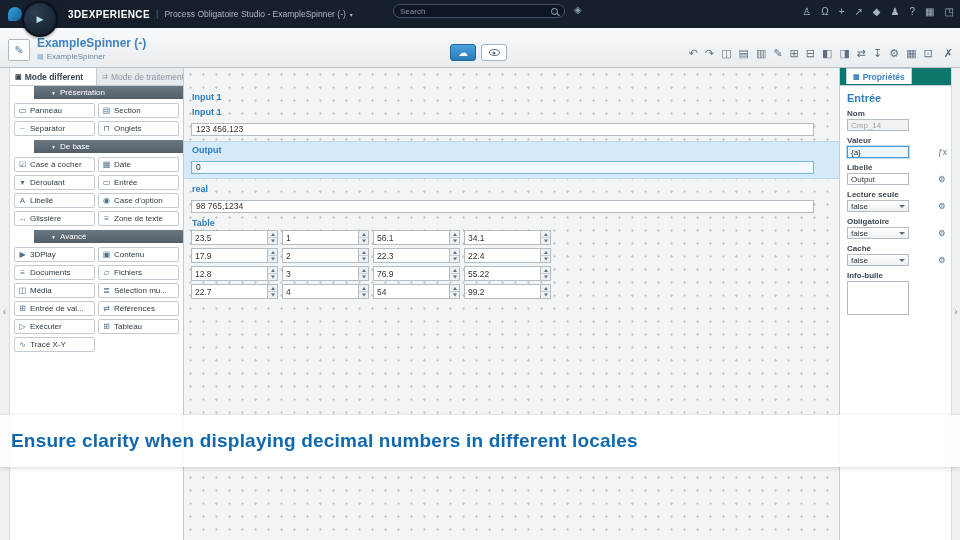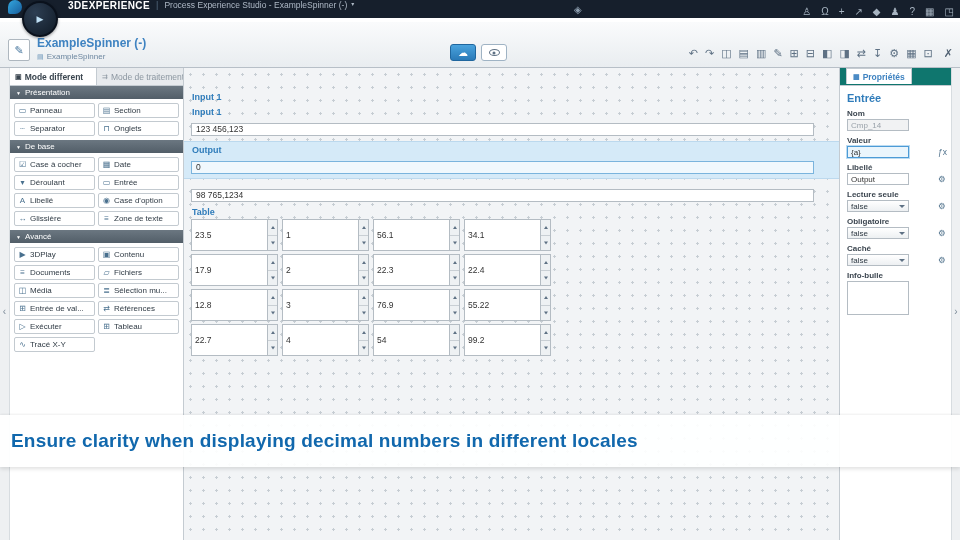--- a/index.html
+++ b/index.html
@@ -1,21 +1,21 @@
 <!DOCTYPE html>
 <html><head>
 <meta charset="utf-8">
 <style>
   * { box-sizing: border-box; margin: 0; padding: 0; }
   html,body { width: 960px; height: 540px; overflow: hidden; }
   body { font-family: "Liberation Sans", sans-serif; background: #fff; position: relative; }
 
   
-  .topbar { position: absolute; left:0; top:0; width:960px; height:18px; background:#161f2c;
-            display:flex; padding:0 8px; color:#dde5ec; z-index:40; }
+  .topbar { position: absolute; left:0; top:0; width:960px; height:28px; background:#161f2c;
+            display:flex; align-items:center; padding:0 8px; color:#dde5ec; z-index:40; }
   .logo { width:14px; height:14px; border-radius:50% 50% 50% 2px; flex:none;
           background:linear-gradient(135deg,#34a7df,#175d9c); }
   .brand { margin-left:46px; font-size:10px; font-weight:bold; letter-spacing:.4px; color:#ffffff; }
   .tpipe { margin:0 6px; color:#55янки; color:#56masse; color:#566b80; font-size:9px; }
   .apptitle { font-size:8.5px; color:#aeb9c6; }
   .tchev { font-size:6px; color:#aeb9c6; margin-left:4px; }
   .search { position:absolute; left:393px; top:4px; width:172px; height:14px; background:#0d1622;
             border:1px solid #44556a; border-radius:8px; display:flex; align-items:center; padding:0 6px; }
   .search input { flex:1; background:transparent; border:none; outline:none; color:#c6d2de;
                   font-size:8px; font-family:inherit; }
@@ -65,42 +65,42 @@
 
   
   .sidebar { width:174px; flex:none; background:#fff; border-right:1px solid #c4cbd1;
              display:flex; flex-direction:column; }
   .stabs { height:18px; display:flex; border-bottom:1px solid #c4cbd1; background:#e7eaed; flex:none; }
   .stab { flex:1; display:flex; align-items:center; gap:3px; padding:0 5px; font-size:8.5px;
           color:#8b96a0; cursor:pointer; white-space:nowrap; overflow:hidden; }
   .stab .tic { font-size:7px; }
   .stab.active { background:#fff; color:#39444e; font-weight:bold; border-right:1px solid #c4cbd1; }
   .shead { height:13px; background:linear-gradient(#6b7781,#525e68); color:#fff; font-size:8px;
-           display:flex; align-items:center; gap:4px; padding:0 6px; cursor:pointer; flex:none; }
+           display:flex; align-items:center; gap:4px; padding:0 17px; cursor:pointer; flex:none;margin-left:24px; }
   .shead .caret { font-size:5px; }
   .sgrid { display:grid; grid-template-columns:1fr 1fr; gap:3px; padding:4px; }
   .pitem { height:15px; display:flex; align-items:center; gap:3px; padding:0 3px; background:#fff;
            border:1px solid #c3cad0; border-radius:2px; font-size:8px; color:#2f3a44;
            overflow:hidden; white-space:nowrap; cursor:pointer; }
   .pitem .pic { color:#49708e; font-size:8px; width:9px; text-align:center; flex:none; }
   .pitem .plabel { overflow:hidden; text-overflow:ellipsis; }
 
   
   .canvas { flex:1; background-color:#f2f4f6; position:relative; padding:24px 25px 0 7px;
             background-image:radial-gradient(circle, rgba(110,125,140,.33) 1px, transparent 1.3px);
             background-size:13px 13px; }
   .field { margin-bottom:5px; }
   .flabel { font-size:9px; font-weight:bold; color:#2f7cba; line-height:10px; margin:0 0 1px 1px; }
   .finput { width:100%; height:13px; border:1px solid #b4bcc3; background:#fff; font-size:8.5px;
             font-family:inherit; padding:0 4px; color:#333; outline:none; }
   .field.selected { background:#d5eaf8; margin:0 -25px 5px -7px; padding:3px 25px 4px 7px;
                     border-top:1px solid #bcd9ee; border-bottom:1px solid #bcd9ee; }
   .field.selected .finput { background:#f0f8fd; border-color:#7ab4dd; }
   .tgrid { display:grid; grid-template-columns:repeat(4,87px); gap:3px 4px; margin-top:2px; }
-  .spincell { height:32px; background:#fff; border:1px solid #b4bcc3; display:flex; }
+  .spincell { height:15px; background:#fff; border:1px solid #b4bcc3; display:flex; }
   .spinval { flex:1; width:0; border:none; outline:none; font-size:8.5px; font-family:inherit;
              padding:0 3px; color:#333; background:transparent; }
   .spin { width:10px; flex:none; display:flex; flex-direction:column; border-left:1px solid #b4bcc3;
           background:#eef1f3; cursor:pointer; }
   .spin b { flex:1; position:relative; }
   .spin b.dn { border-top:1px solid #c9cfd4; }
   .spin b.up::after { content:""; position:absolute; left:50%; top:50%; transform:translate(-50%,-60%);
                       border:2.5px solid transparent; border-bottom:3px solid #5e7184; }
   .spin b.dn::after { content:""; position:absolute; left:50%; top:50%; transform:translate(-50%,-30%);
                       border:2.5px solid transparent; border-top:3px solid #5e7184; }
@@ -136,22 +136,26 @@
              padding-left:11px; box-shadow:0 2px 4px rgba(0,0,0,.12), 0 -1px 2px rgba(0,0,0,.05); }
   .caption span { font-size:19px; font-weight:bold; color:#1168ad; letter-spacing:.2px; }
 </style>
 </head>
 <body>
 
 <div class="topbar">
   <div class="logo"></div>
   <span class="brand">3DEXPERIENCE</span>
   <span class="tpipe">|</span>
-  <span class="apptitle">Process Experience Studio - ExampleSpinner (-)</span>
+  <span class="apptitle">Process Obligatoire Studio - ExampleSpinner (-)</span>
   <span class="tchev">▾</span>
+  <div class="search">
+    <input placeholder="Search" style="">
+    <span class="mag"></span>
+  </div>
   <span class="tagic">◈</span>
   <div class="topicons">
     <span>♙</span>
     <span>Ω</span>
     <span>+</span>
     <span>↗</span>
     <span>◆</span>
     <span>♟</span>
     <span>?</span>
     <span>▦</span>
@@ -340,20 +344,21 @@
     </div>
     <div class="field">
       <div class="flabel">Input 1</div>
       <input class="finput" value="123 456,123" style="">
     </div>
     <div class="field selected">
       <div class="flabel">Output</div>
       <input class="finput" value="0" style="">
     </div>
     <div class="field">
+      <div class="flabel">real</div>
       <input class="finput" value="98 765,1234" style="">
     </div>
     <div class="flabel">Table</div>
     <div class="tgrid">
       <div class="spincell">
           <input class="spinval" value="23.5" style="">
           <span class="spin">
             <b class="up"></b>
             <b class="dn"></b>
           </span>

